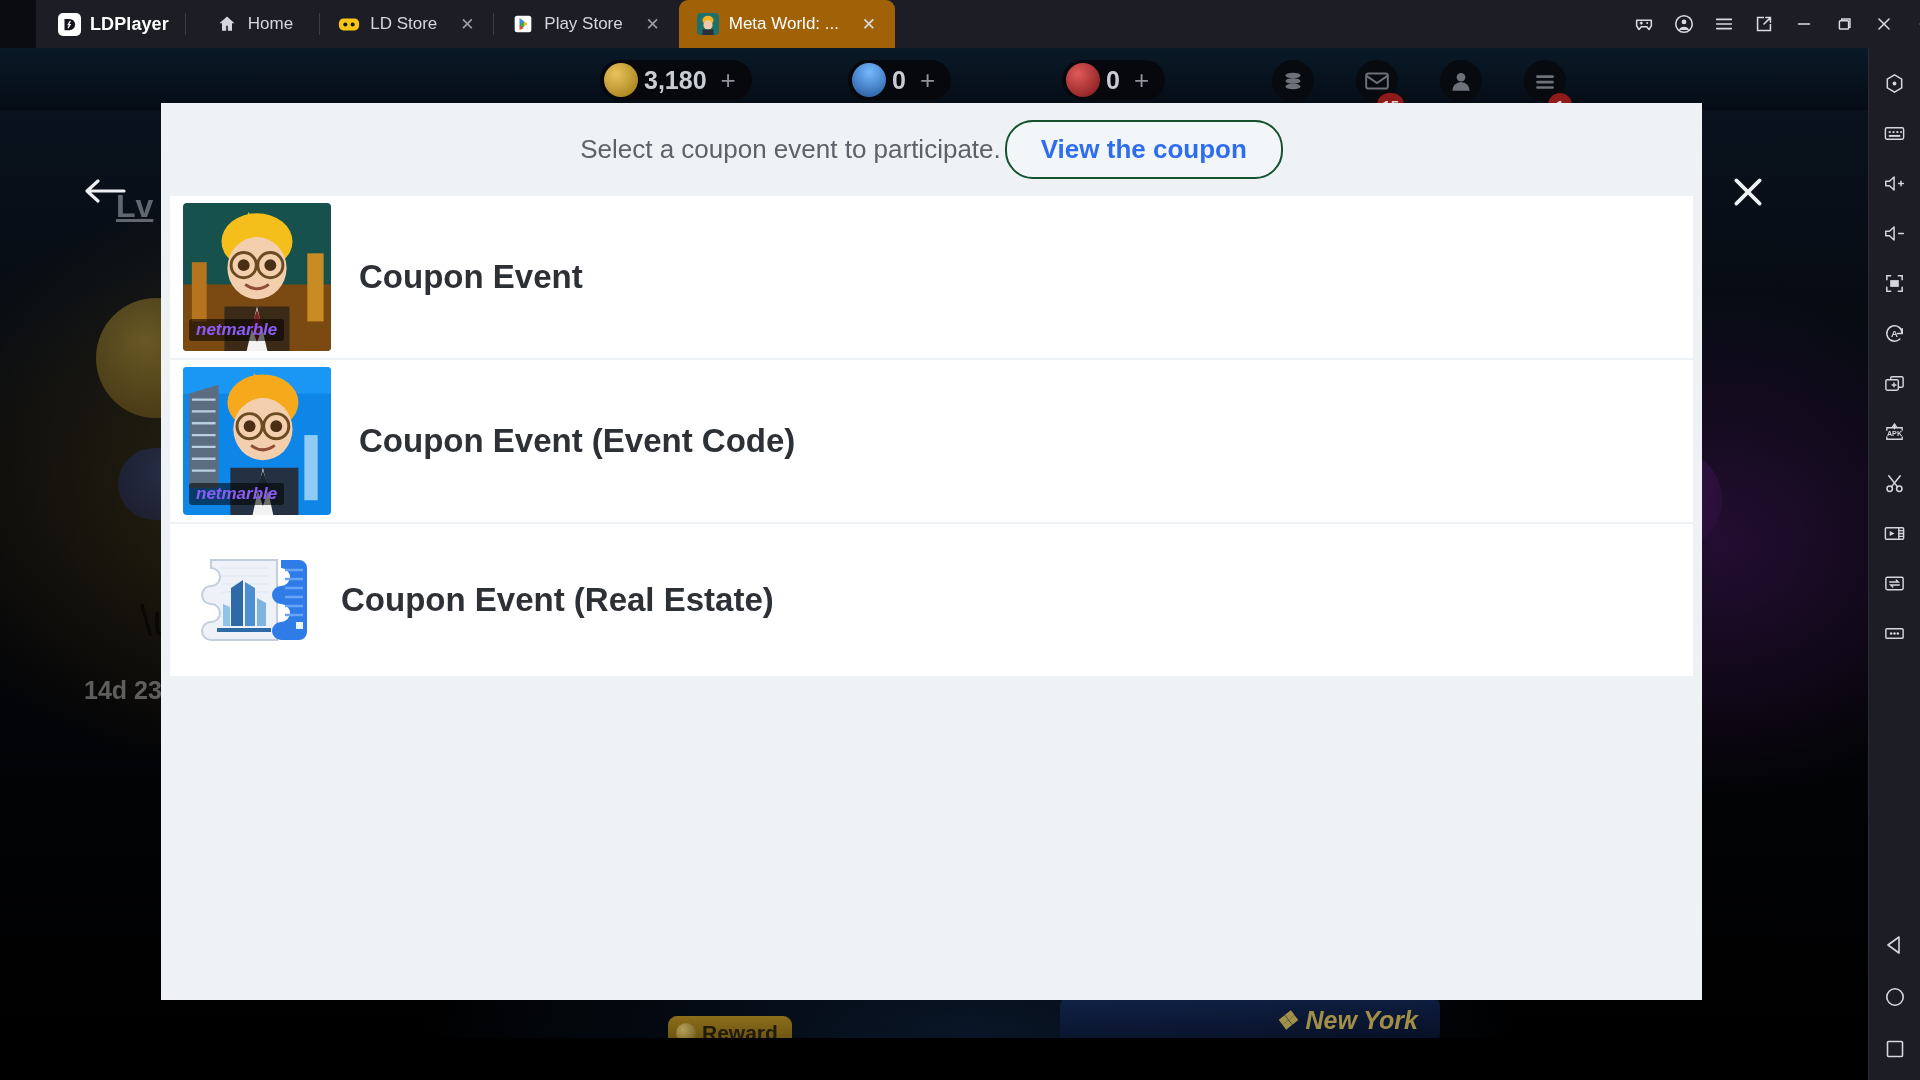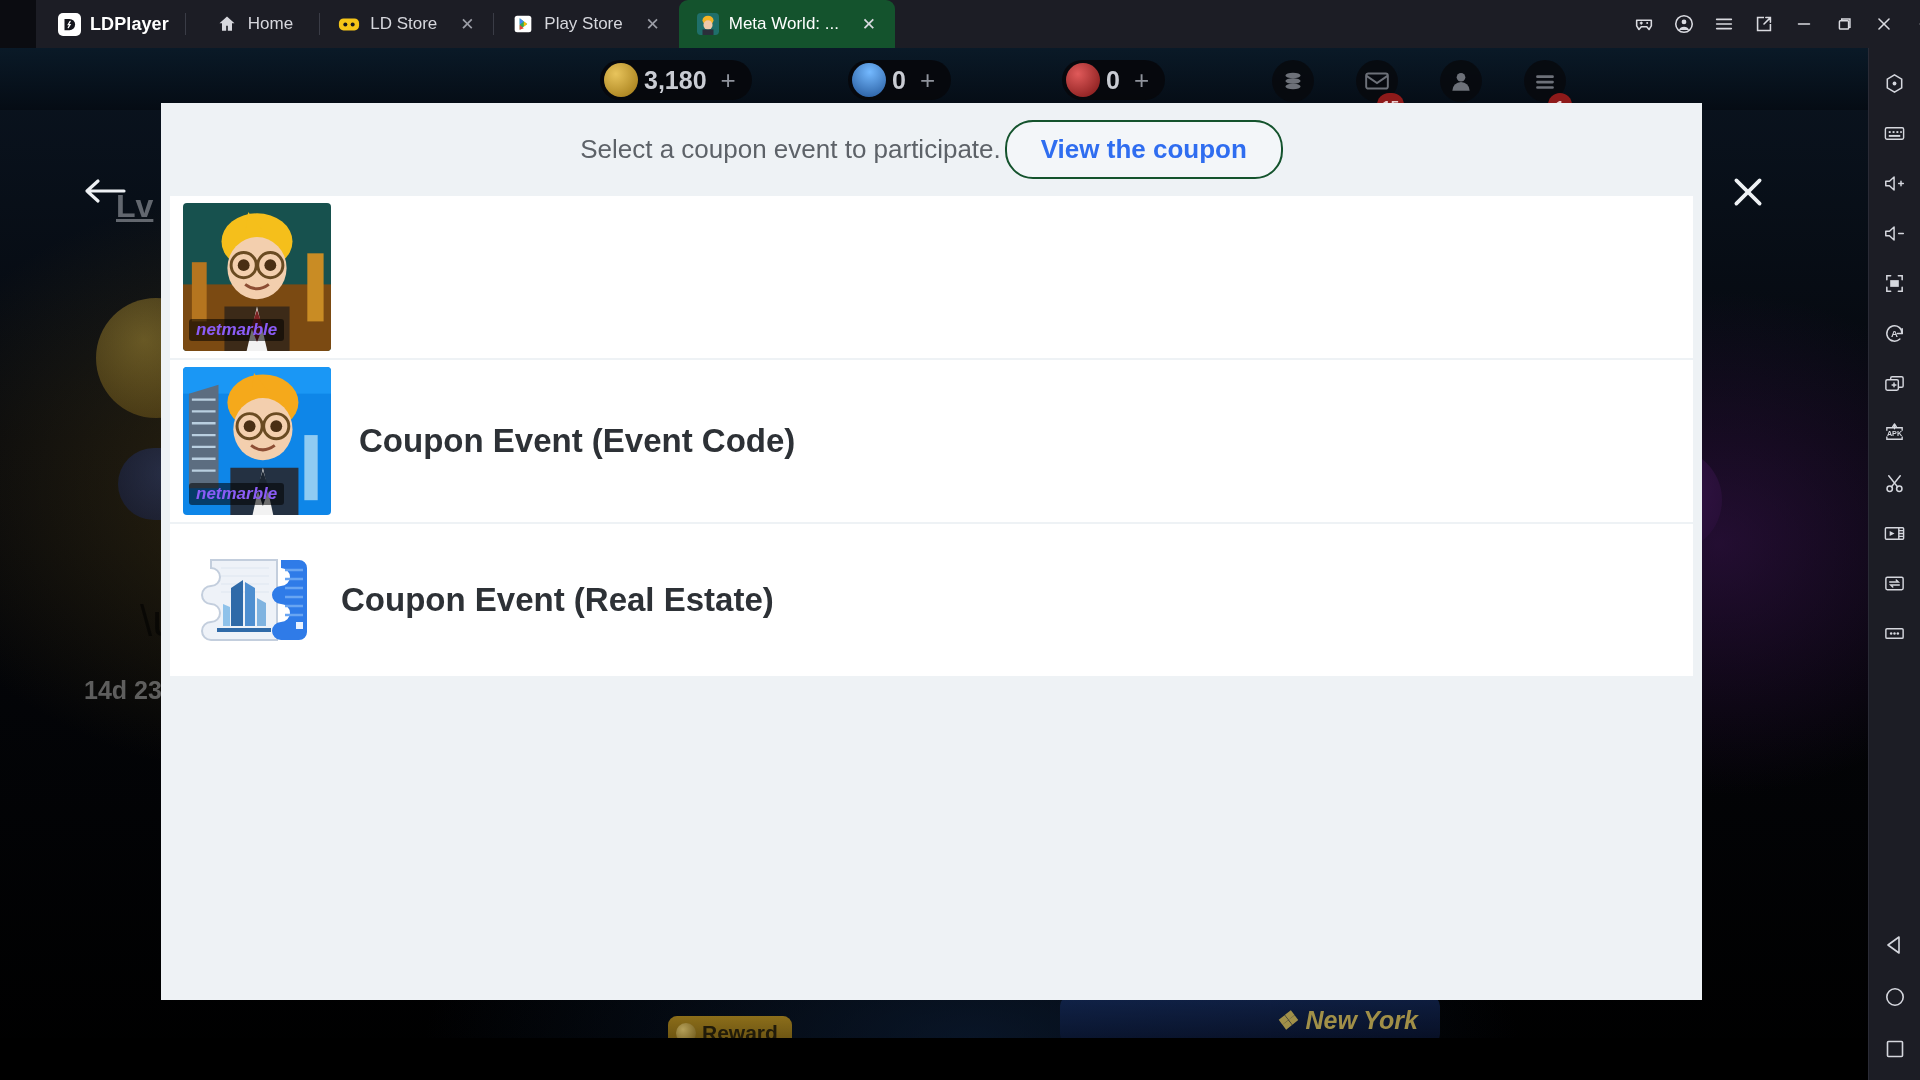--- a/index.html
+++ b/index.html
@@ -38,21 +38,21 @@
     width: 1px; height: 22px; background: #3a3c46; flex: none;
   }
   .tabs { display: flex; align-items: stretch; height: 48px; }
   .tab {
     display: flex; align-items: center; gap: 10px;
     padding: 0 18px; height: 48px; position: relative;
     color: #d6d7dd; font-size: 17px; cursor: pointer;
   }
   .tab.home { padding-left: 30px; padding-right: 26px; }
   .tab.active {
-    background: #14532d;
+    background: #a16207;
     border-radius: 9px 9px 0 0;
     color: #ffffff;
   }
   .tab-ico {
     width: 22px; height: 22px; flex: none;
     display: flex; align-items: center; justify-content: center;
   }
   .tab-label { white-space: nowrap; }
   .tab-close {
     color: #9b9da6; font-size: 17px; margin-left: 12px;
@@ -503,20 +503,21 @@
             <circle cx="59" cy="42" r="8.5" fill="none" stroke="#6a4b22" stroke-width="2"></circle>
             <circle cx="41" cy="42" r="4" fill="#4a2f14"></circle>
             <circle cx="59" cy="42" r="4" fill="#4a2f14"></circle>
             <path d="M42 55q8 6 16 0" stroke="#8d4e34" stroke-width="2" fill="none"></path>
             <path d="M28 70h44v30H28z" fill="#3c2a18"></path>
             <path d="M50 70l7 30h-14z" fill="#f2f2f2"></path>
             <path d="M50 72l4 12-4 10-4-10z" fill="#7b2222"></path>
           </svg>
           <span class="nm-tag">netmarble</span>
         </div>
+        <span class="row-title">Coupon Event</span>
       </div>
 
       <div class="row">
         <div class="row-thumb">
           <svg width="148" height="148" viewBox="0 0 100 100">
             <rect width="100" height="100" fill="#0e86e8"></rect>
             <rect x="0" y="0" width="100" height="18" fill="#1a97f5"></rect>
             <path d="M4 18l20-6v70H4z" fill="#5c6d80"></path>
             <path d="M6 22h16M6 30h16M6 38h16M6 46h16M6 54h16M6 62h16M6 70h16" stroke="#b9cfe0" stroke-width="1.6"></path>
             <rect x="82" y="46" width="9" height="44" fill="#8fcbf2"></rect>

